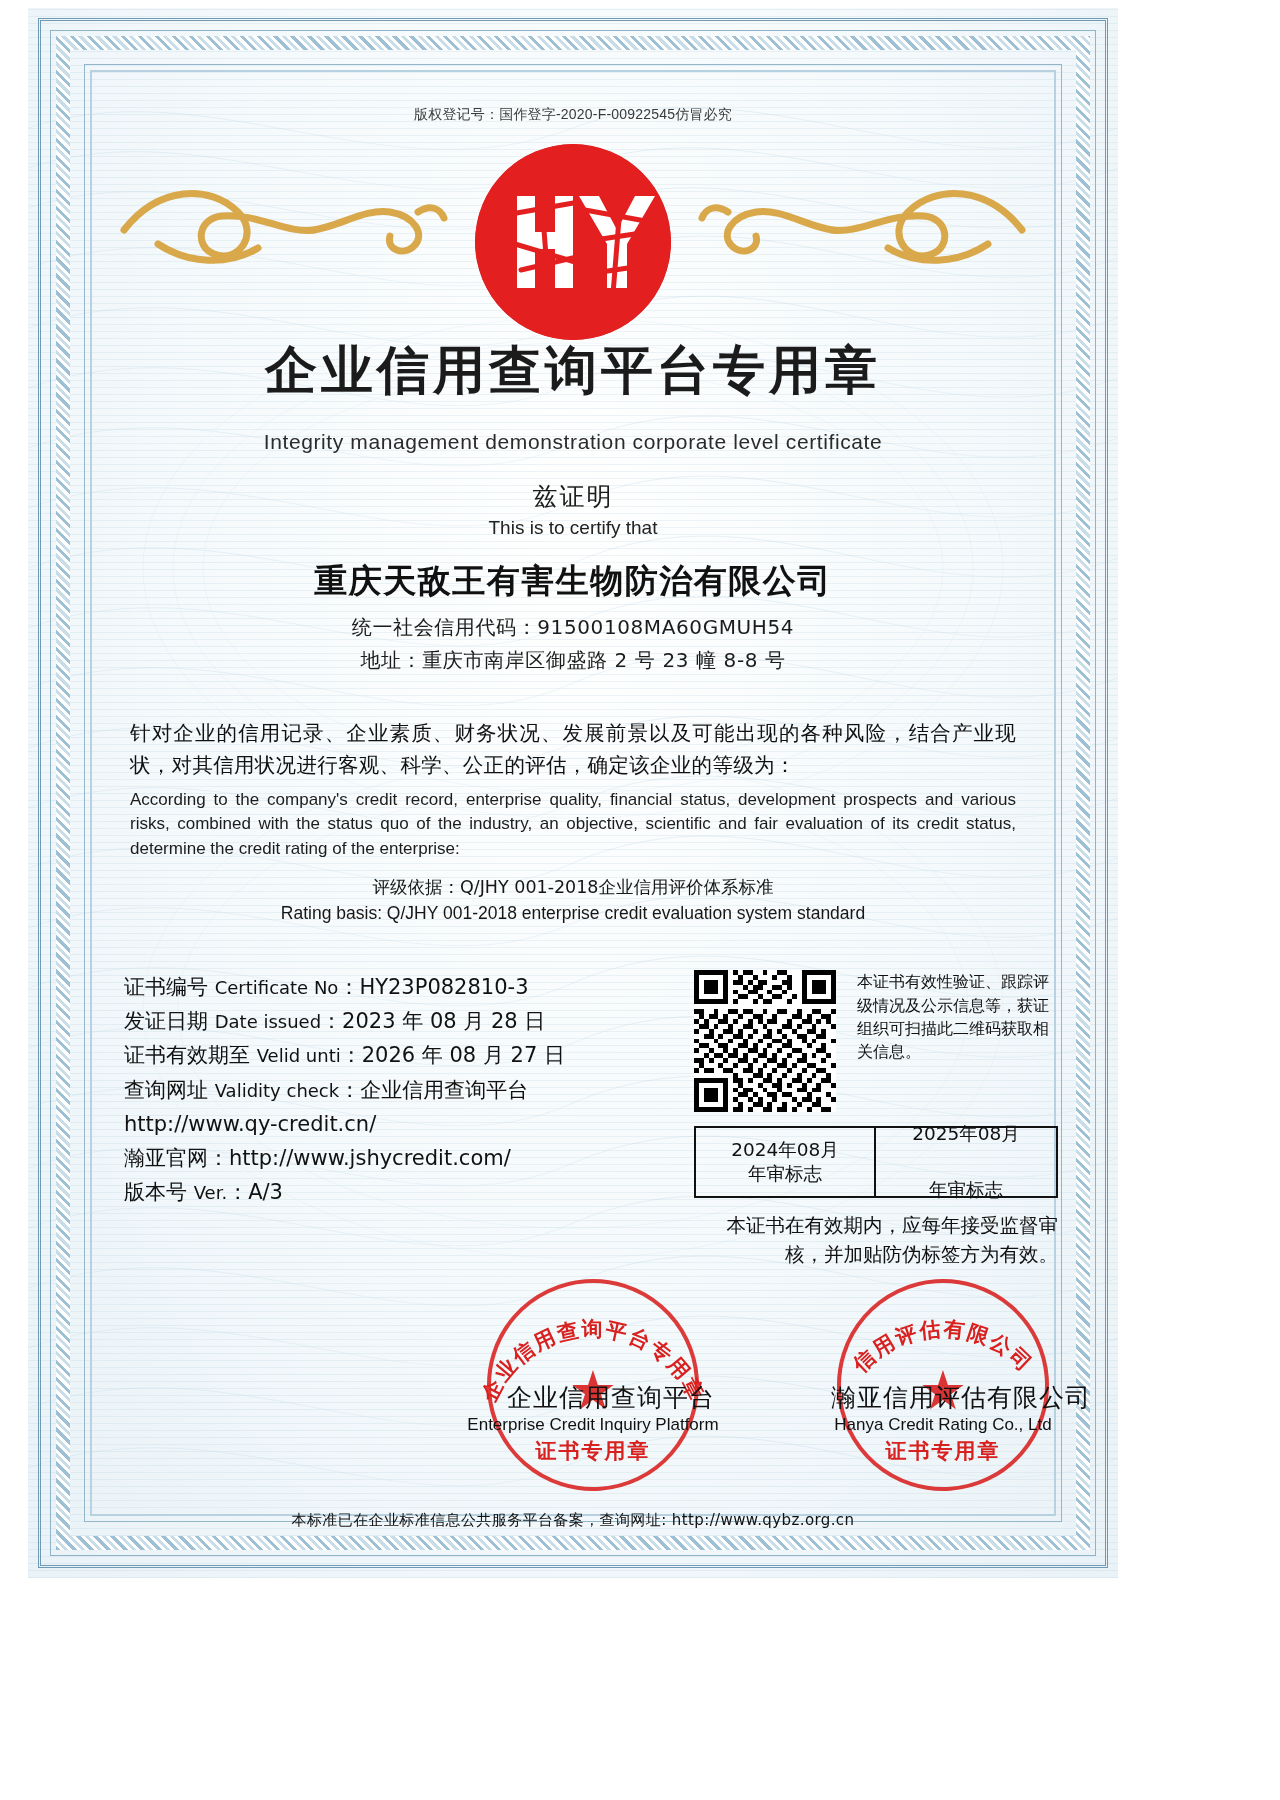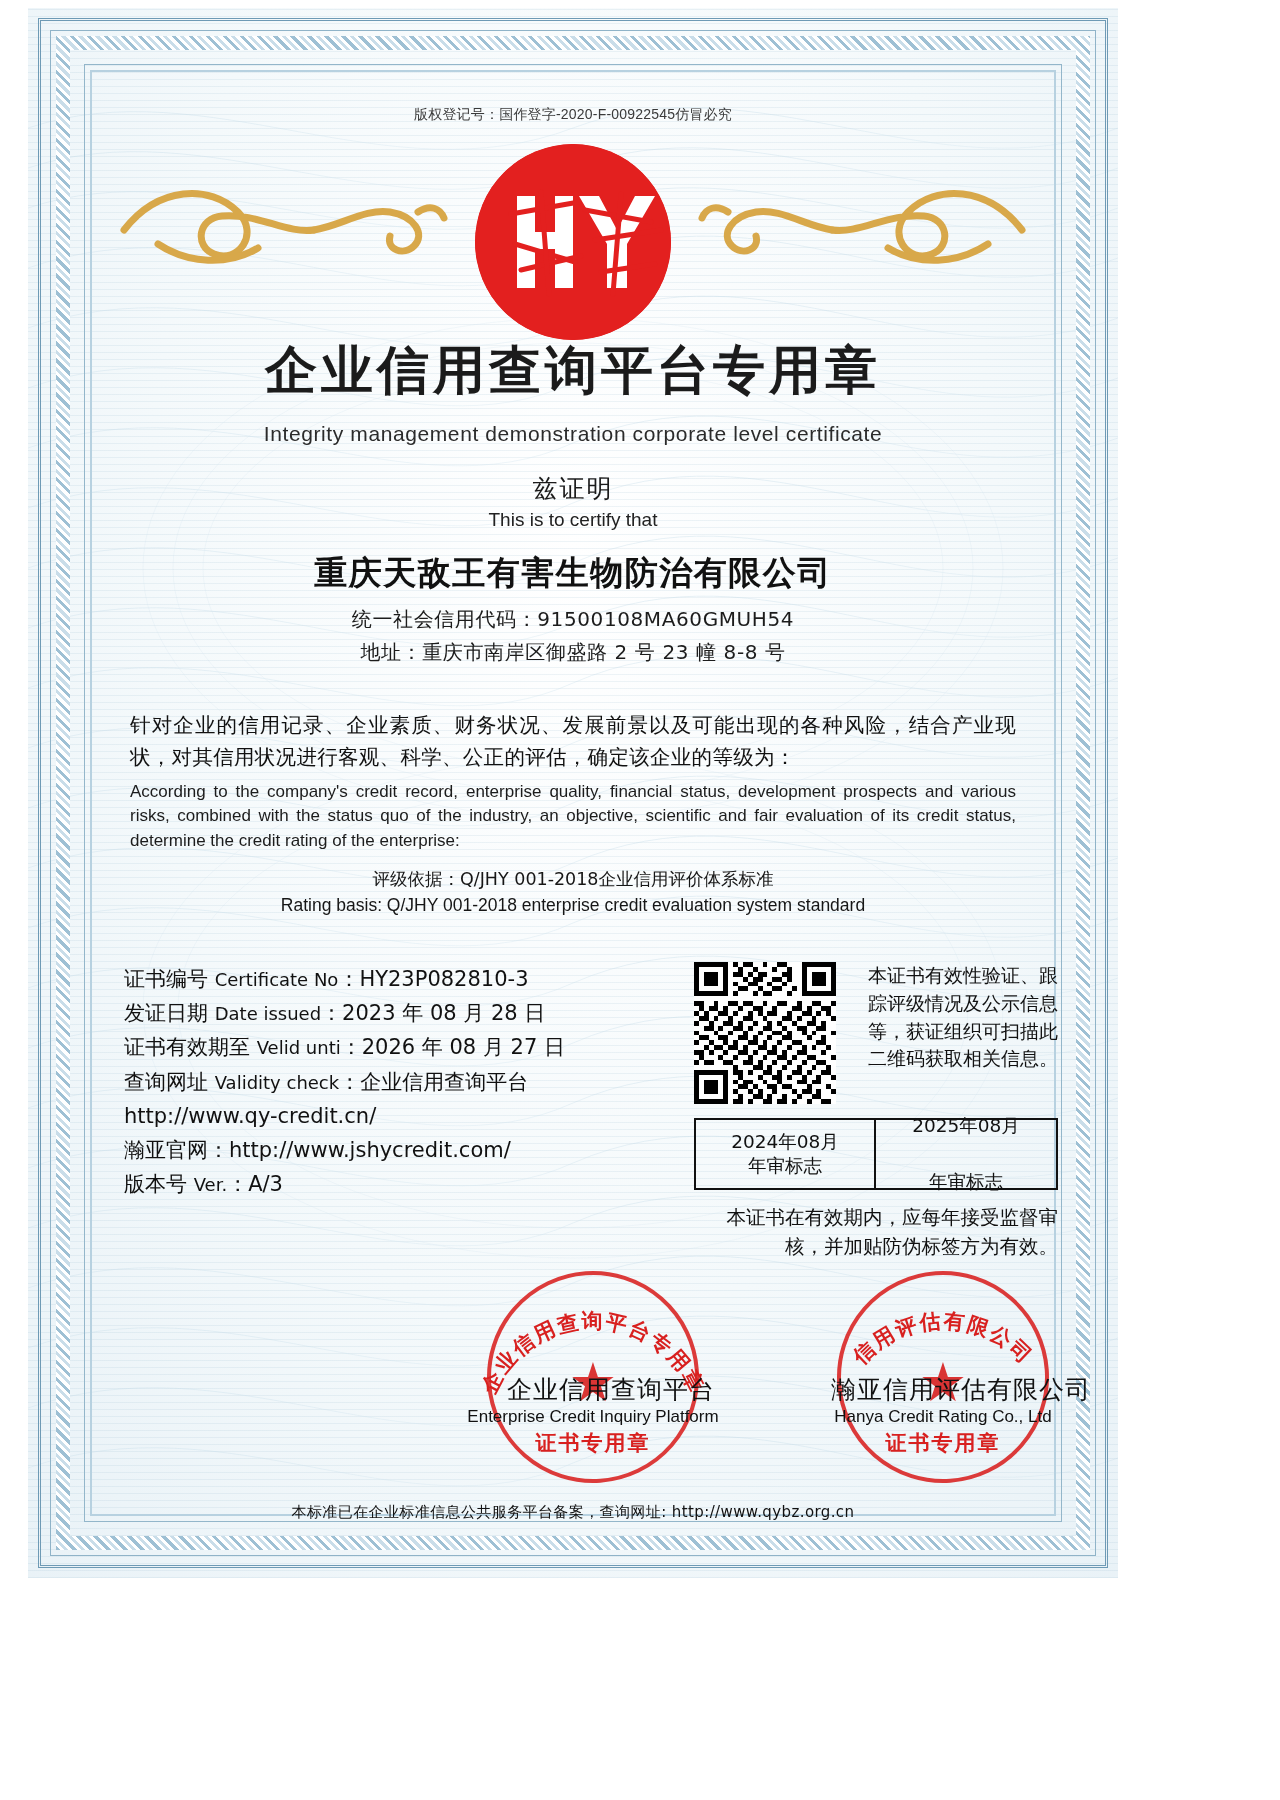--- a/index.html
+++ b/index.html
@@ -118,21 +118,21 @@
     color: #1b1b1b;
     letter-spacing: 4px;
     margin-top: 4px;
     font-family: "DejaVu Sans", sans-serif;
   }
   .title-en {
     text-align: center;
     font-size: 21px;
     color: #2b2b2b;
     letter-spacing: .6px;
-    margin-top: 16px;
+    margin-top: 24px;
   }
 
   .certify-cn {
     text-align: center;
     font-size: 25px;
     color: #1b1b1b;
     margin-top: 26px;
     letter-spacing: 2px;
     font-family: "DejaVu Sans", sans-serif;
   }
@@ -230,22 +230,22 @@
   }
   .qr-row { display: flex; }
   .qr {
     width: 142px; height: 142px;
     flex: 0 0 142px;
     background: #fff;
     position: relative;
   }
   .qr svg { display: block; }
   .qr-note {
-    margin-left: 32px;
-    font-size: 19px;
+    margin-left: 21px;
+    font-size: 16px;
     color: #111;
     line-height: 1.45;
     font-family: "DejaVu Sans", sans-serif;
   }
   .stamp-boxes {
     display: flex;
     margin-top: 14px;
     gap: 0;
   }
   .stamp-box {

